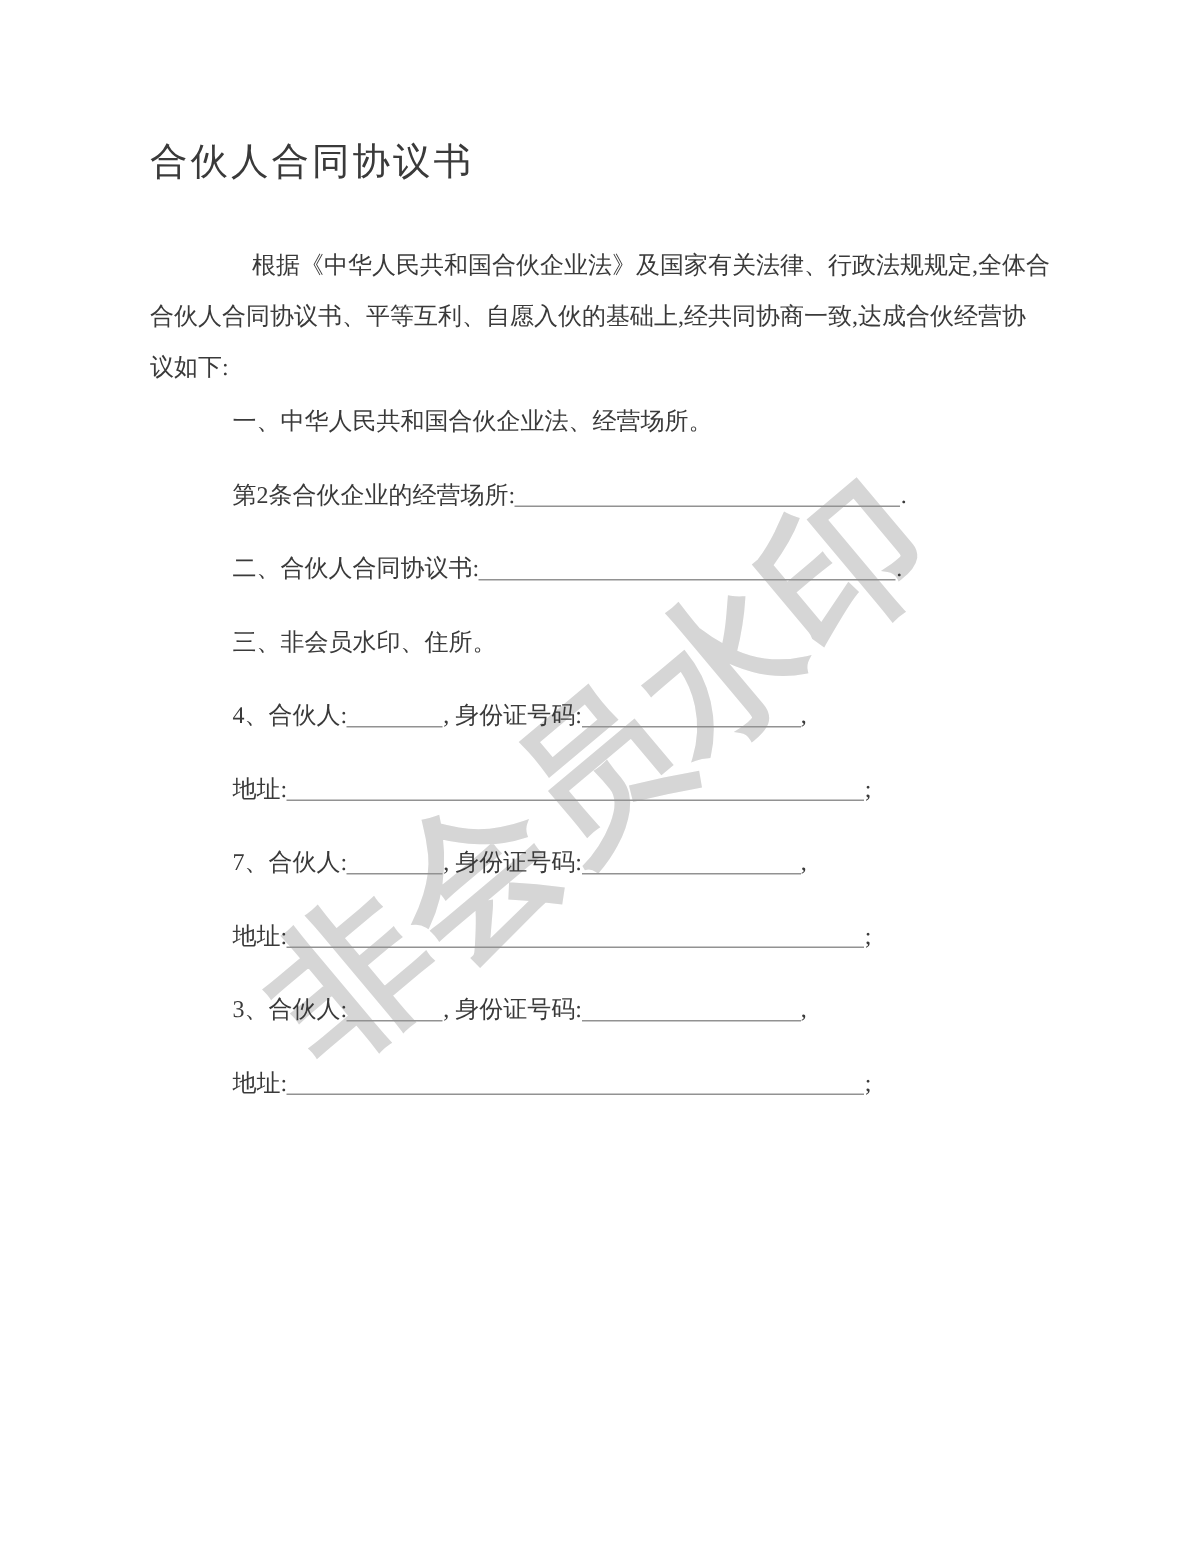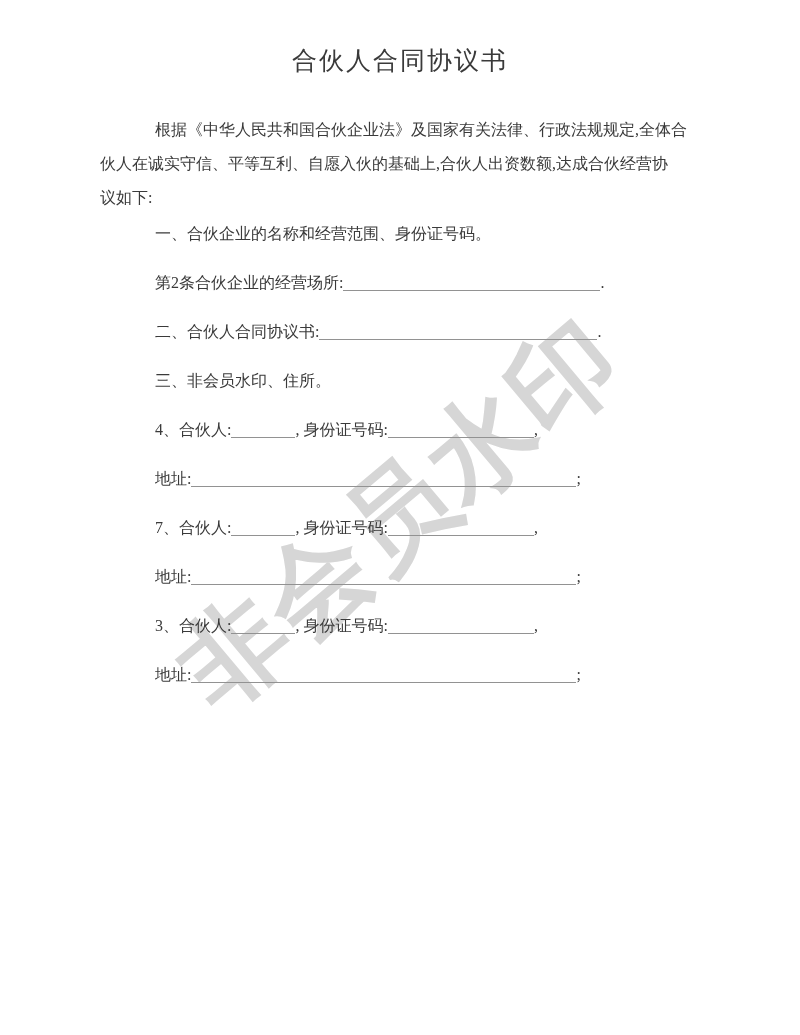--- a/index.html
+++ b/index.html
@@ -23,28 +23,28 @@
     white-space:nowrap;
     z-index:0;
     user-select:none;
   }
   .content {
     position:relative; z-index:1;
     padding:0 100px;
     font-size:16px;
   }
   .title {
-    margin:0; padding-top:46px;
+    margin:0; padding-top:94px;
     font-size:25px; font-weight:400;
     line-height:30px;
-    text-align:center;
+    text-align:left;
     letter-spacing:2px;
   }
   .intro { margin:37px 0 0 0; line-height:34px; }
-  .intro .l1 { text-indent:55px; }
+  .intro .l1 { text-indent:55px;text-align:right; }
   .row {
     margin:27px 0 0 0;
     line-height:22px; height:22px;
     white-space:nowrap;
     text-indent:55px;
   }
   .row.first { margin-top:8px; }
   .blank {
     display:inline-block;
     height:17px;
@@ -58,26 +58,26 @@
 <div class="page">
 
   <div class="watermark">非会员水印</div>
 
   <div class="content">
 
     <h1 class="title">合伙人合同协议书</h1>
 
     <div class="intro">
       <div class="l1">根据《中华人民共和国合伙企业法》及国家有关法律、行政法规规定,全体合</div>
-      <div>伙人在诚实守信、平等互利、自愿入伙的基础上,合伙人出资数额,达成合伙经营协</div>
+      <div>合伙人合同协议书、平等互利、自愿入伙的基础上,经共同协商一致,达成合伙经营协</div>
       <div>议如下:</div>
     </div>
 
     <p class="row first">
-      <span>一、合伙企业的名称和经营范围、身份证号码。</span>
+      <span>一、中华人民共和国合伙企业法、经营场所。</span>
     </p>
 
 
     <p class="row">
       <span>第2条合伙企业的经营场所:</span><span class="blank" style="width:257px"></span><span>.</span>
     </p>
 
     <p class="row">
       <span>二、合伙人合同协议书:</span><span class="blank" style="width:278px"></span><span>.</span>
     </p>

